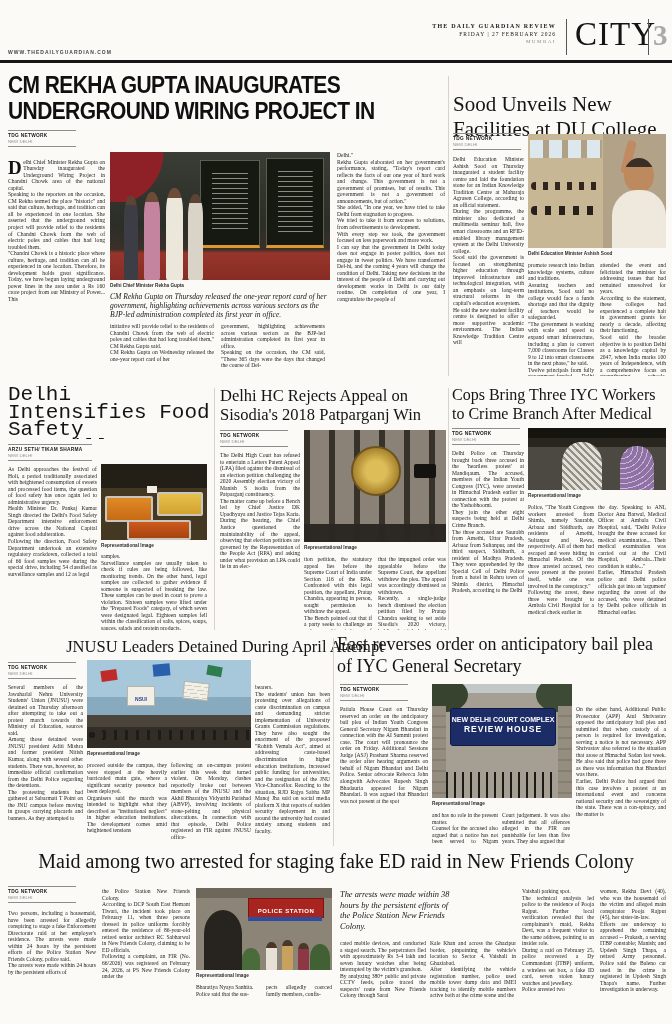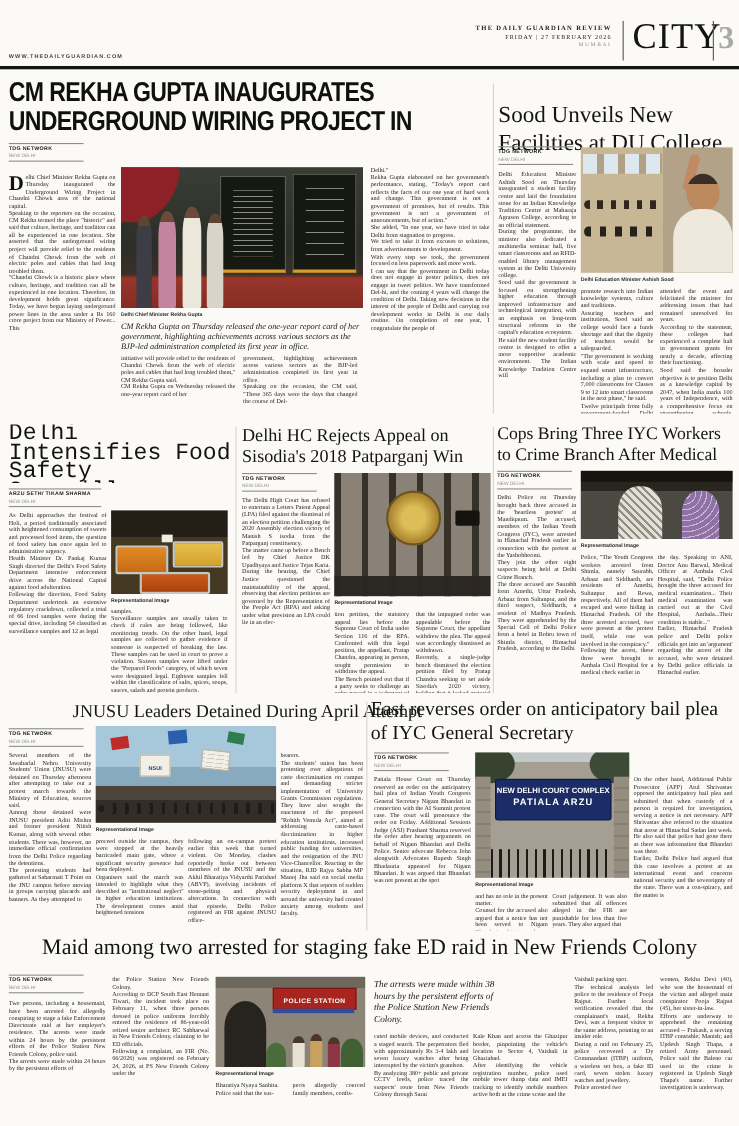--- a/index.html
+++ b/index.html
@@ -219,21 +219,21 @@
       <i>NEW DELHI</i>
     </div>
     <div class="abs bc" style="left:340px;top:706px;width:88px;height:140px;">Patiala House Court on Thursday reserved an order on the anticipatory bail plea of Indian Youth Congress General Secretary Nigam Bhandari in connection with the AI Summit protest case. The court will pronounce the order on Friday. Additional Sessions Judge (ASJ) Prashant Sharma reserved the order after hearing arguments on behalf of Nigam Bhandari and Delhi Police. Senior advocate Rebecca John alongwith Advocates Rupesh Singh Bhadauria appeared for Nigam Bhandari. It was argued that Bhandari was not present at the spot</div>
     <div class="abs ph" style="left:432px;top:684px;width:140px;height:114px;background:linear-gradient(180deg,#c2c8c8 0 8%,#a59f93 8%);">
       <div style="position:absolute;left:-8px;top:-6px;width:44px;height:34px;border-radius:50%;background:#37432f;"></div>
       <div style="position:absolute;right:-8px;top:-6px;width:44px;height:34px;border-radius:50%;background:#3d4a35;"></div>
       <div style="position:absolute;left:0;top:22px;width:14px;height:92px;background:repeating-linear-gradient(180deg,#948d80 0 9px,#857e71 9px 11px);"></div>
       <div style="position:absolute;right:0;top:22px;width:14px;height:92px;background:repeating-linear-gradient(180deg,#948d80 0 9px,#857e71 9px 11px);"></div>
       <div style="position:absolute;left:18px;top:24px;width:104px;height:36px;background:#1c2c66;border:1px solid #0e1b45;border-radius:3px;">
         <div class="signtext" style="font-size:7px;line-height:9px;margin-top:6px;">NEW DELHI COURT COMPLEX</div>
-        <div class="signtext" style="font-size:8.5px;line-height:11px;letter-spacing:1px;">PATIALA  ARZU</div>
+        <div class="signtext" style="font-size:8.5px;line-height:11px;letter-spacing:1px;">REVIEW  HOUSE</div>
       </div>
       <div style="position:absolute;left:14px;bottom:0;width:112px;height:26px;background:repeating-linear-gradient(90deg,#1d1b18 0 2px,transparent 2px 8px);"></div>
     </div>
     <div class="abs cap" style="left:432px;top:801px;width:140px;">Representational Image</div>
     <div class="abs bc" style="left:432px;top:812px;width:66px;height:34px;">and has no role in the present matter.
 Counsel for the accused also argued that a notice has not been served to Nigam Bhandari and it is mandatory to serve a notice in terms of the Supreme</div>
     <div class="abs bc" style="left:502px;top:812px;width:68px;height:34px;">Court judgement. It was also submitted that all offences alleged in the FIR are punishable for less than five years. They also argued that</div>
     <div class="abs bc" style="left:576px;top:706px;width:90px;height:140px;">On the other hand, Additional Public Prosecutor (APP) Atul Shrivastav opposed the anticipatory bail plea and submitted that when custody of a person is required for investigation, serving a notice is not necessary. APP Shrivastav also referred to the situation that arose at Himachal Sadan last week. He also said that police had gone there as there was information that Bhandari was there.
 Earlier, Delhi Police had argued that this case involves a protest at an international event and concerns national security and the sovereignty of the state. There was a con-spiracy, and the matter is</div>
   </section>

